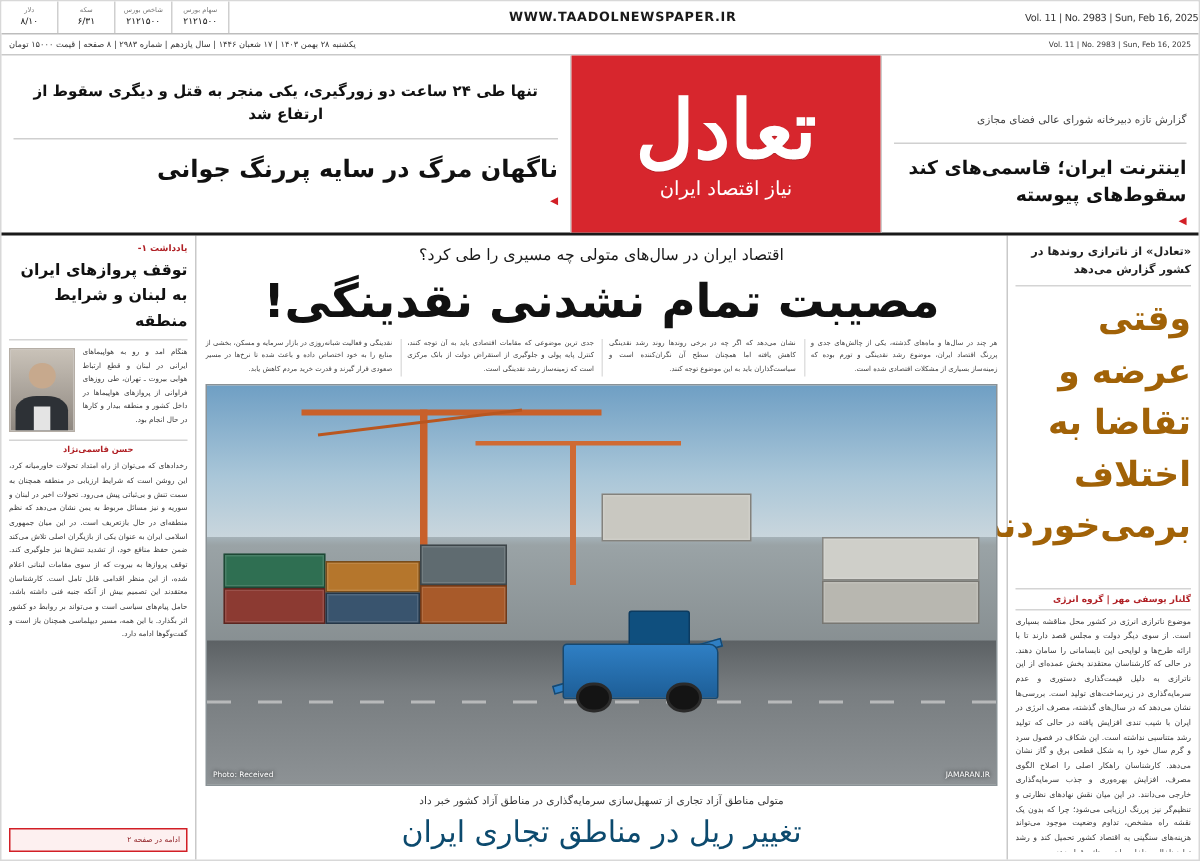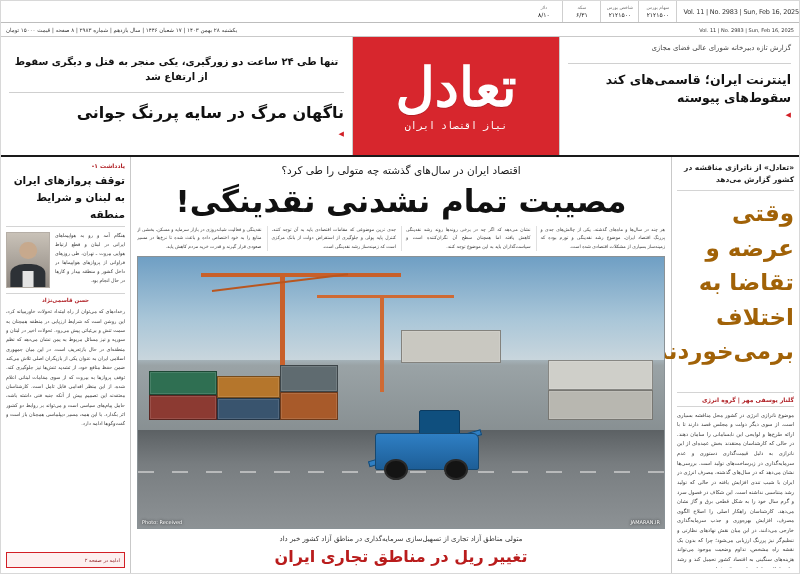--- a/index.html
+++ b/index.html
@@ -87,26 +87,27 @@
   
   .masthead {
     display: flex;
     height: 120px;
     border-bottom: 2px solid #1a1a1a;
     position: relative;
   }
 
   
   .mh-right {
-    width: 240px;
+    width: 212px;
     padding: 6px 8px 4px 8px;
     display: flex;
     flex-direction: column;
     gap: 4px;
     border-left: 1px solid #cccccc;
+    justify-content: flex-end;
   }
   .mh-head-item {
     text-align: right;
     direction: rtl;
   }
   .mh-head-item .kicker {
     font-size: 7px;
     color: #444;
     line-height: 1.5;
     margin-bottom: 2px;
@@ -139,25 +140,24 @@
   .logo-word {
     font-family: "DejaVu Serif", "Liberation Serif", serif;
     font-size: 54px;
     font-weight: bold;
     line-height: 1;
     letter-spacing: -2px;
     direction: rtl;
     text-shadow: 0 1px 0 rgba(0,0,0,0.15);
   }
   .logo-sub {
-    font-size: 10px;
+    font-size: 13px;
     margin-top: 6px;
     direction: rtl;
     letter-spacing: 0.5px;
-    font-family: Liberation Mono, monospace;
   }
 
   .mh-left {
     flex: 1;
     padding: 6px 8px;
     display: flex;
     flex-direction: column;
     justify-content: center;
     gap: 6px;
     border-right: 1px solid #cccccc;
@@ -368,21 +368,21 @@
     color: #fff; font-size: 5px; direction: ltr;
     text-shadow: 0 0 3px rgba(0,0,0,.9);
   }
 
   .bottom-kicker {
     direction: rtl; text-align: center;
     font-size: 7px; color: #333; margin-top: 5px; line-height: 1.5;
   }
   .bottom-headline {
     direction: rtl; text-align: center;
-    font-size: 16px; font-weight: bold; color: #b91c1c;
+    font-size: 20px; font-weight: normal; color: #0c4a6e;
     line-height: 1.35; margin-top: 2px;
   }
 
   
   .col-left {
     width: 130px;
     border-right: 1px solid #c9c9c9;
     padding: 5px;
     display: flex;
     flex-direction: column;
@@ -449,20 +449,21 @@
     margin-top: 4px;
   }
 </style>
 </head>
 <body>
 
 <div class="page">
 
   <div class="topbar">
     <div class="topbar-left">Vol. 11 | No. 2983 | Sun, Feb 16, 2025</div>
+    <div class="topbar-center">WWW.TAADOLNEWSPAPER.IR</div>
     <div class="topbar-right">
       <div class="topbar-cell">
         <span class="lbl">سهام بورس</span>
         <span class="val">۲۱۲۱۵۰۰</span>
       </div>
       <div class="topbar-cell">
         <span class="lbl">شاخص بورس</span>
         <span class="val">۲۱۲۱۵۰۰</span>
       </div>
       <div class="topbar-cell">
@@ -503,28 +504,28 @@
       <div class="topline">تنها طی ۲۴ ساعت دو زورگیری، یکی منجر به قتل و دیگری سقوط از ارتفاع شد</div>
       <div class="mh-divider"></div>
       <div class="bigline">ناگهان مرگ در سایه پررنگ جوانی</div>
       <div class="mh-arrow">◀</div>
     </div>
   </div>
 
   <div class="content">
 
     <div class="col-right">
-      <div class="sidebar-kicker">«تعادل» از ناترازی مناقشه در کشور گزارش می‌دهد</div>
+      <div class="sidebar-kicker">«تعادل» از ناترازی روندها در کشور گزارش می‌دهد</div>
       <div class="sidebar-big">وقتی عرضه و تقاضا به اختلاف برمی‌خوردند!</div>
       <div class="sidebar-byline">گلنار یوسفی مهر | گروه انرژی</div>
       <div class="sidebar-body">موضوع ناترازی انرژی در کشور محل مناقشه بسیاری است. از سوی دیگر دولت و مجلس قصد دارند تا با ارائه طرح‌ها و لوایحی این نابسامانی را سامان دهند. در حالی که کارشناسان معتقدند بخش عمده‌ای از این ناترازی به دلیل قیمت‌گذاری دستوری و عدم سرمایه‌گذاری در زیرساخت‌های تولید است. بررسی‌ها نشان می‌دهد که در سال‌های گذشته، مصرف انرژی در ایران با شیب تندی افزایش یافته در حالی که تولید رشد متناسبی نداشته است. این شکاف در فصول سرد و گرم سال خود را به شکل قطعی برق و گاز نشان می‌دهد. کارشناسان راهکار اصلی را اصلاح الگوی مصرف، افزایش بهره‌وری و جذب سرمایه‌گذاری خارجی می‌دانند. در این میان نقش نهادهای نظارتی و تنظیم‌گر نیز پررنگ ارزیابی می‌شود؛ چرا که بدون یک نقشه راه مشخص، تداوم وضعیت موجود می‌تواند هزینه‌های سنگینی به اقتصاد کشور تحمیل کند و رشد تولید ناخالص داخلی را تحت تاثیر قرار دهد.</div>
     </div>
 
     <div class="col-center">
-      <div class="center-kicker">اقتصاد ایران در سال‌های گذشته چه متولی را طی کرد؟</div>
+      <div class="center-kicker">اقتصاد ایران در سال‌های متولی چه مسیری را طی کرد؟</div>
       <div class="center-headline">مصیبت تمام نشدنی نقدینگی!</div>
 
       <div class="center-cols">
         <div class="ccol">هر چند در سال‌ها و ماه‌های گذشته، یکی از چالش‌های جدی و پررنگ اقتصاد ایران، موضوع رشد نقدینگی و تورم بوده که زمینه‌ساز بسیاری از مشکلات اقتصادی شده است.</div>
         <div class="ccol">نشان می‌دهد که اگر چه در برخی روندها روند رشد نقدینگی کاهش یافته اما همچنان سطح آن نگران‌کننده است و سیاست‌گذاران باید به این موضوع توجه کنند.</div>
         <div class="ccol">جدی ترین موضوعی که مقامات اقتصادی باید به آن توجه کنند، کنترل پایه پولی و جلوگیری از استقراض دولت از بانک مرکزی است که زمینه‌ساز رشد نقدینگی است.</div>
         <div class="ccol">نقدینگی و فعالیت شبانه‌روزی در بازار سرمایه و مسکن، بخشی از منابع را به خود اختصاص داده و باعث شده تا نرخ‌ها در مسیر صعودی قرار گیرند و قدرت خرید مردم کاهش یابد.</div>
       </div>
 
       <div class="photo-wrap">

